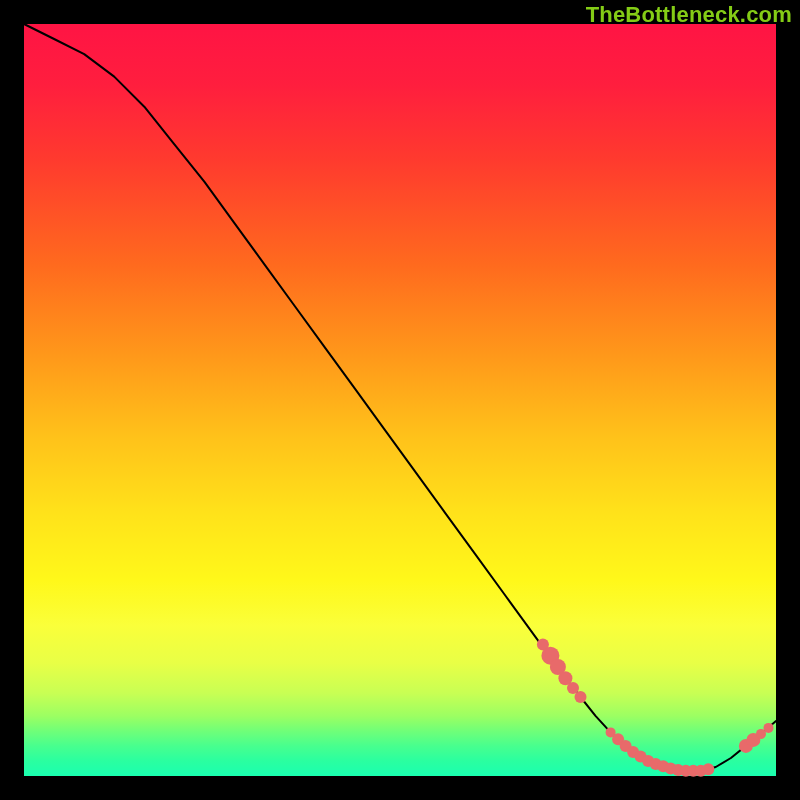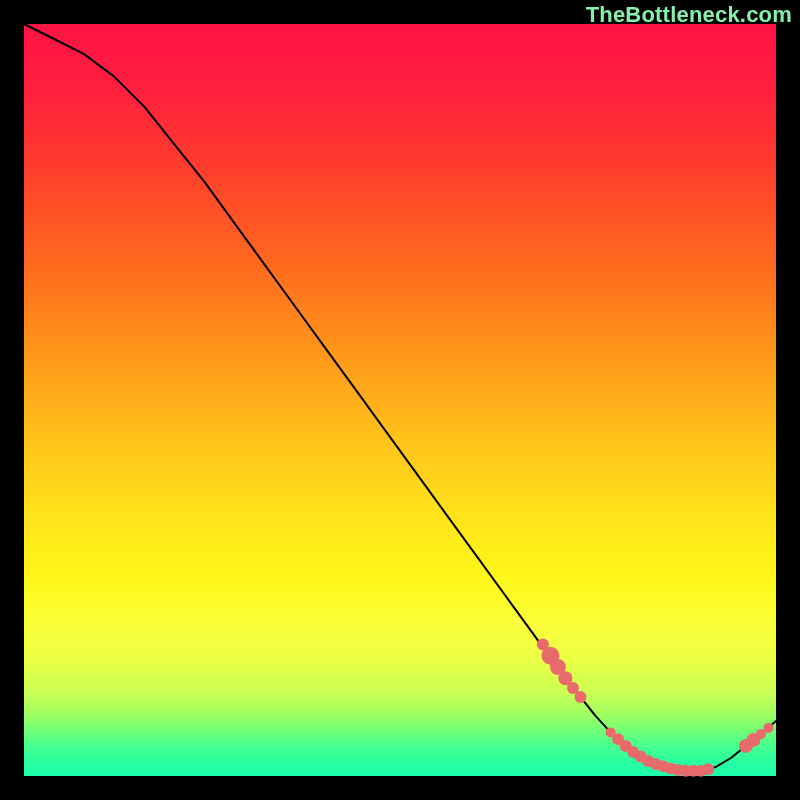--- a/index.html
+++ b/index.html
@@ -14,21 +14,21 @@
   .frame {
     position: relative;
     width: 800px;
     height: 800px;
     background: #000;
   }
   .watermark {
     position: absolute;
     top: 2px;
     right: 8px;
-    color: #86efac;
+    color: #84cc16;
     font-size: 22px;
     font-weight: 600;
     letter-spacing: 0.2px;
     user-select: none;
   }
   .plot {
     position: absolute;
     left: 24px;
     top: 24px;
     width: 752px;

